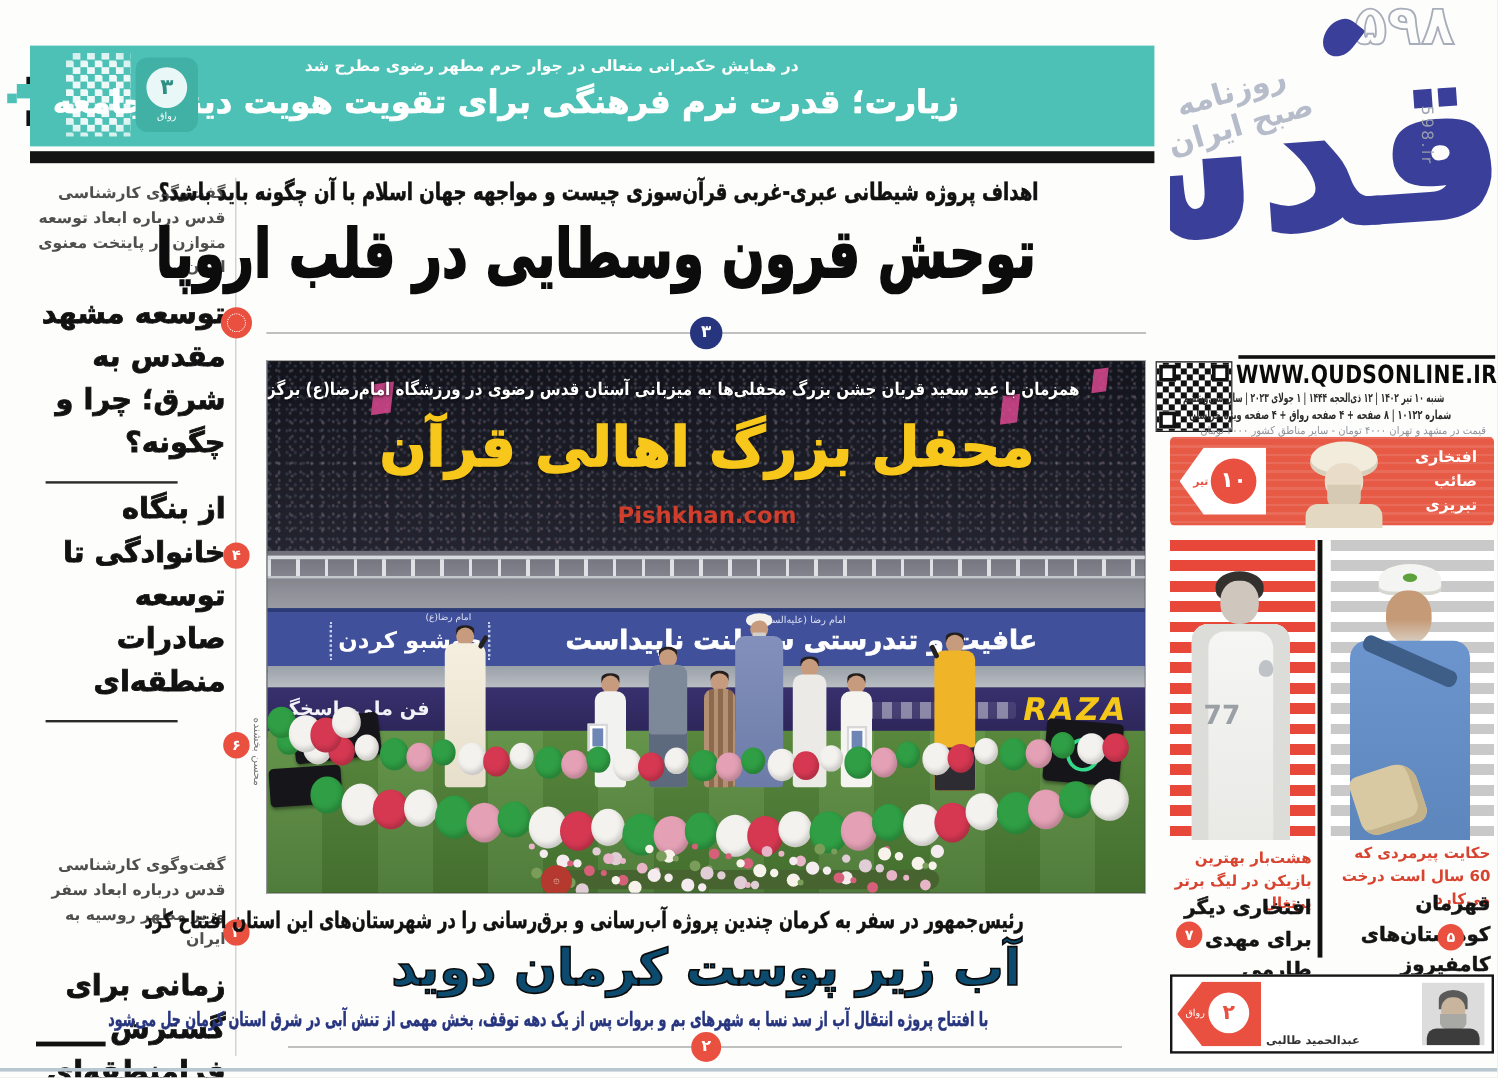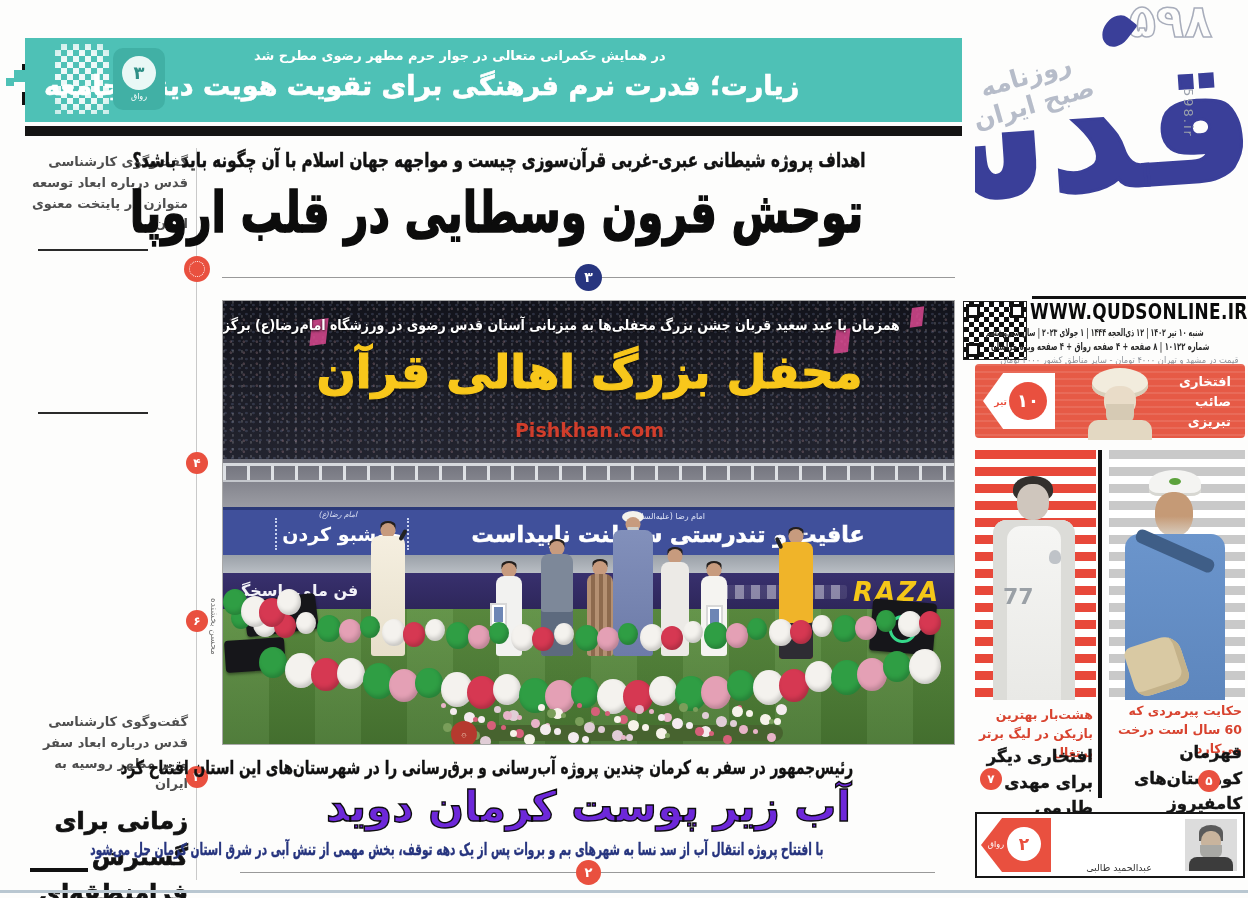--- a/index.html
+++ b/index.html
@@ -69,21 +69,21 @@
   
   .cap{position:absolute;background:#f4f4f2;border-radius:50% 50% 20% 20%;box-shadow:inset 0 -3px 0 #d7d7d2;}
   .cap-logo{position:absolute;width:12px;height:7px;background:#5ca23c;border-radius:50%;}
 
   
   #opinion-box{left:975px;top:812px;width:270px;height:66px;background:#fff;border:2px solid #161616;box-sizing:border-box;}
   #opinion-badge{left:4px;top:4px;width:70px;height:54px;background:#e9503f;clip-path:polygon(30% 0,100% 0,100% 100%,30% 100%,0 50%);}
   #opinion-badge .num{position:absolute;right:10px;top:9px;width:34px;height:34px;background:#fff;border-radius:50%;color:#e9503f;font-size:17px;font-weight:bold;text-align:center;line-height:34px;}
   #opinion-badge .word{position:absolute;right:47px;top:22px;color:#fff;font-size:8px;}
   #opinion-title{left:78px;top:6px;width:128px;text-align:center;font-size:16px;font-weight:bold;color:#111;line-height:1.35;-webkit-text-stroke:.4px #111;}
-  #opinion-author{left:78px;top:48px;width:128px;text-align:center;font-size:9.5px;color:#333;font-weight:normal;}
+  #opinion-author{left:78px;top:48px;width:128px;text-align:left;font-size:9.5px;color:#333;font-weight:bold;}
   #opinion-photo{right:6px;top:5px;width:52px;height:52px;background:#dcdcdc;overflow:hidden;}
 
   
   #sidebar-divider{left:196px;top:148px;width:1px;height:732px;background:#c9c9c9;}
   .sb-art{left:30px;width:158px;text-align:right;right:auto;}
   .sb-kicker{color:#4f4f4f;font-size:13px;font-weight:bold;line-height:1.6;}
   .sb-title{margin-top:8px;color:#121212;font-size:24px;font-weight:bold;line-height:1.5;-webkit-text-stroke:.7px #121212;}
   .sb-rule{margin-top:14px;margin-right:40px;width:110px;border-top:2px solid #2a2a2a;}
   .sb-badge{width:22px;height:22px;line-height:22px;font-size:12px;position:absolute;left:186px;}
   #seal-badge{left:184px;top:256px;width:26px;height:26px;}
@@ -109,21 +109,21 @@
   #photo-caption{left:10px;top:16px;width:713px;text-align:center;color:#fff;font-size:14.5px;font-weight:bold;text-shadow:0 1px 3px rgba(0,0,0,.9);}
   #photo-title{left:10px;top:44px;width:713px;text-align:center;color:#f8c71b;font-size:46px;font-weight:bold;-webkit-text-stroke:1.2px #f8c71b;text-shadow:0 2px 4px rgba(0,0,0,.55);}
   #photo-watermark{left:10px;top:118px;width:713px;text-align:center;color:#e4412b;font-size:19px;font-weight:bold;direction:ltr;opacity:.9;text-shadow:0 1px 2px rgba(0,0,0,.4);}
   #stands{left:0;top:158px;width:733px;height:48px;background:linear-gradient(180deg,#6f707a,#9b9ca3);}
   #railing{left:0;top:162px;width:733px;height:14px;
      background:repeating-linear-gradient(90deg,rgba(240,243,246,.85) 0 3px,rgba(0,0,0,0) 3px 24px);border-top:3px solid #d7dade;border-bottom:2px solid #c4c7cc;}
   #hadith-banner{left:0;top:206px;width:733px;height:48px;background:#40509b;border-top:3px solid #2c3a78;border-bottom:3px solid #2c3a78;}
   #hadith-attr{left:200px;top:2px;width:490px;text-align:center;color:#dfe4f6;font-size:8px;}
   #hadith-text{left:200px;top:12px;width:490px;text-align:center;color:#fff;font-size:22px;font-weight:bold;-webkit-text-stroke:.6px #fff;}
   #side-panel{left:52px;top:8px;width:130px;text-align:center;color:#fff;font-size:19px;font-weight:bold;border-left:2px dotted #c9d2ef;border-right:2px dotted #c9d2ef;height:32px;line-height:32px;}
-  #side-panel-attr{left:60px;top:0px;width:110px;text-align:center;color:#dfe4f6;font-size:7.5px;font-style:italic;}
+  #side-panel-attr{left:60px;top:0px;width:110px;text-align:right;color:#dfe4f6;font-size:7.5px;}
   #wall{left:0;top:254px;width:733px;height:18px;background:linear-gradient(180deg,#9aa0a8,#b9bec4);}
   #boards{left:0;top:272px;width:733px;height:42px;background:linear-gradient(180deg,#38306e,#2c2557);}
   #boards-left{right:auto;left:8px;top:8px;width:150px;color:#f2f2f8;font-size:16px;font-weight:bold;text-align:left;}
   #boards-mid{left:496px;top:12px;width:128px;height:14px;background:repeating-linear-gradient(90deg,rgba(255,255,255,.55) 0 9px,rgba(255,255,255,.12) 9px 16px);border-radius:3px;opacity:.8;}
   #boards-raza{left:630px;top:4px;width:96px;color:#f4c718;font-size:26px;font-weight:bold;font-style:italic;direction:ltr;text-align:left;letter-spacing:2px;}
   #grass{left:0;top:308px;width:733px;height:137px;
      background:repeating-linear-gradient(90deg,rgba(255,255,255,.05) 0 46px,rgba(0,0,0,.06) 46px 92px),linear-gradient(180deg,#5d8f41,#477531);}
   .person{position:absolute;}
   .person .head{position:absolute;left:50%;transform:translateX(-50%);top:0;width:15px;height:15px;border-radius:50%;background:#c79b7e;}
   .person .hair{position:absolute;left:50%;transform:translateX(-50%);top:-2px;width:15px;height:8px;border-radius:50% 50% 0 0;background:#241f1d;}
@@ -137,21 +137,21 @@
   .spk-glow{position:absolute;border:3px solid #35d98a;border-radius:50%;}
   #balloon-arc1,#balloon-arc2,#flowers{position:absolute;left:0;top:0;width:733px;height:445px;}
   .balloon{position:absolute;border-radius:50%;box-shadow:inset -2px -3px 4px rgba(0,0,0,.18);}
   .flower{position:absolute;border-radius:50%;}
   #flower-base{left:230px;top:424px;width:330px;height:16px;background:#47632f;border-radius:8px;}
   #photo-seal{left:228px;top:420px;width:26px;height:26px;border-radius:50%;background:#b5392e;color:#f3d9c2;font-size:9px;text-align:center;line-height:26px;}
   #photographer{left:209px;top:598px;writing-mode:vertical-rl;color:#777;font-size:9px;letter-spacing:1px;}
 
   
   #kerman-kicker{left:222px;top:756px;width:733px;text-align:center;font-size:19px;font-weight:bold;color:#111;-webkit-text-stroke:.4px #111;}
-  #kerman-headline{left:222px;top:782px;width:733px;text-align:center;font-size:42px;font-weight:bold;color:#6d28d9;-webkit-text-stroke:1.4px #0c0c0c;}
+  #kerman-headline{left:222px;top:782px;width:733px;text-align:center;font-size:42px;font-weight:bold;color:#0c4a6e;-webkit-text-stroke:1.4px #0c0c0c;}
   #kerman-deck{left:222px;top:840px;width:733px;text-align:center;font-size:16.5px;font-weight:bold;color:#27357f;-webkit-text-stroke:.4px #27357f;}
   #kerman-rule{left:240px;top:872px;width:695px;height:1px;background:#999;}
   #kerman-badge{left:576px;top:860px;width:25px;height:25px;line-height:25px;font-size:13px;}
   #bottom-line{left:0;top:890px;width:1248px;height:3px;background:#b9c7d1;}
 </style>
 </head>
 <body>
 
 <div id="page">
 
@@ -245,27 +245,29 @@
       <div class="abs" style="left:16px;top:12px;width:20px;height:22px;background:#c9b49d;border-radius:45%;"></div>
       <div class="abs" style="left:15px;top:26px;width:22px;height:14px;background:#a8a8a4;border-radius:0 0 50% 50%;"></div>
       <div class="abs" style="left:4px;top:38px;width:44px;height:14px;background:#3c3c3c;border-radius:8px 8px 0 0;"></div>
     </div>
   </div>
 
   <div id="sidebar-divider" class="abs"></div>
 
   <div class="abs sb-art" style="top:152px;">
     <div class="sb-kicker">گفت‌وگوی کارشناسی قدس درباره ابعاد توسعه متوازن در پایتخت معنوی ایران</div>
+    <div class="sb-title">توسعه مشهد مقدس به شرق؛ چرا و چگونه؟</div>
     <div class="sb-rule"></div>
   </div>
   <div id="seal-badge" class="abs num-badge">
       <div class="in"></div>
     </div>
 
   <div class="abs sb-art" style="top:398px;">
+    <div class="sb-title">از بنگاه خانوادگی تا توسعه صادرات منطقه‌ای</div>
     <div class="sb-rule"></div>
   </div>
   <div class="abs num-badge sb-badge" style="top:452px;">۴</div>
 
   <div class="abs num-badge sb-badge" style="top:610px;">۶</div>
 
   <div class="abs sb-art" style="top:712px;">
     <div class="sb-kicker">گفت‌وگوی کارشناسی قدس درباره ابعاد سفر وزیر مطهر روسیه به ایران</div>
     <div class="sb-title">زمانی برای گسترش فرامنطقه‌ای همکاری‌ها با مسکو</div>
   </div>

